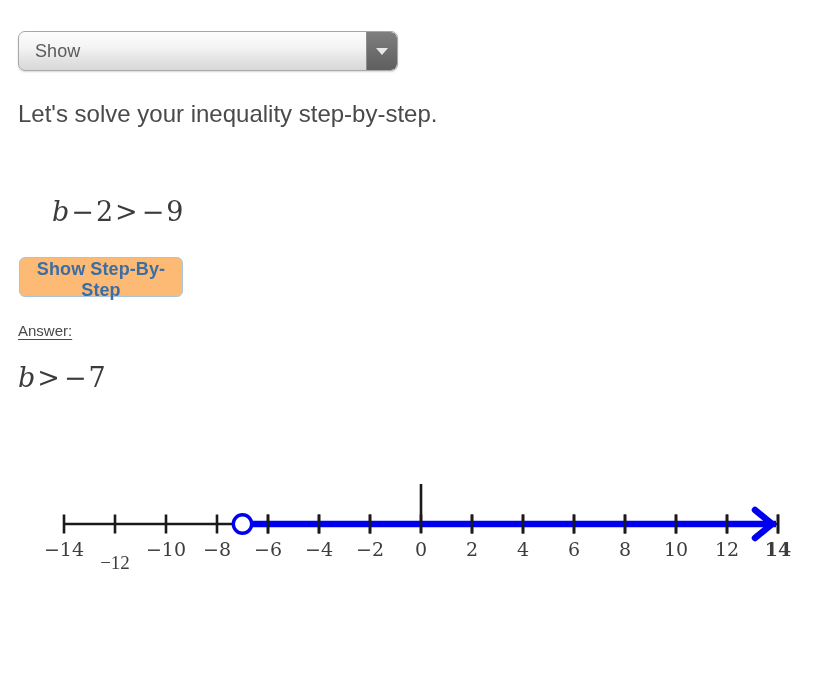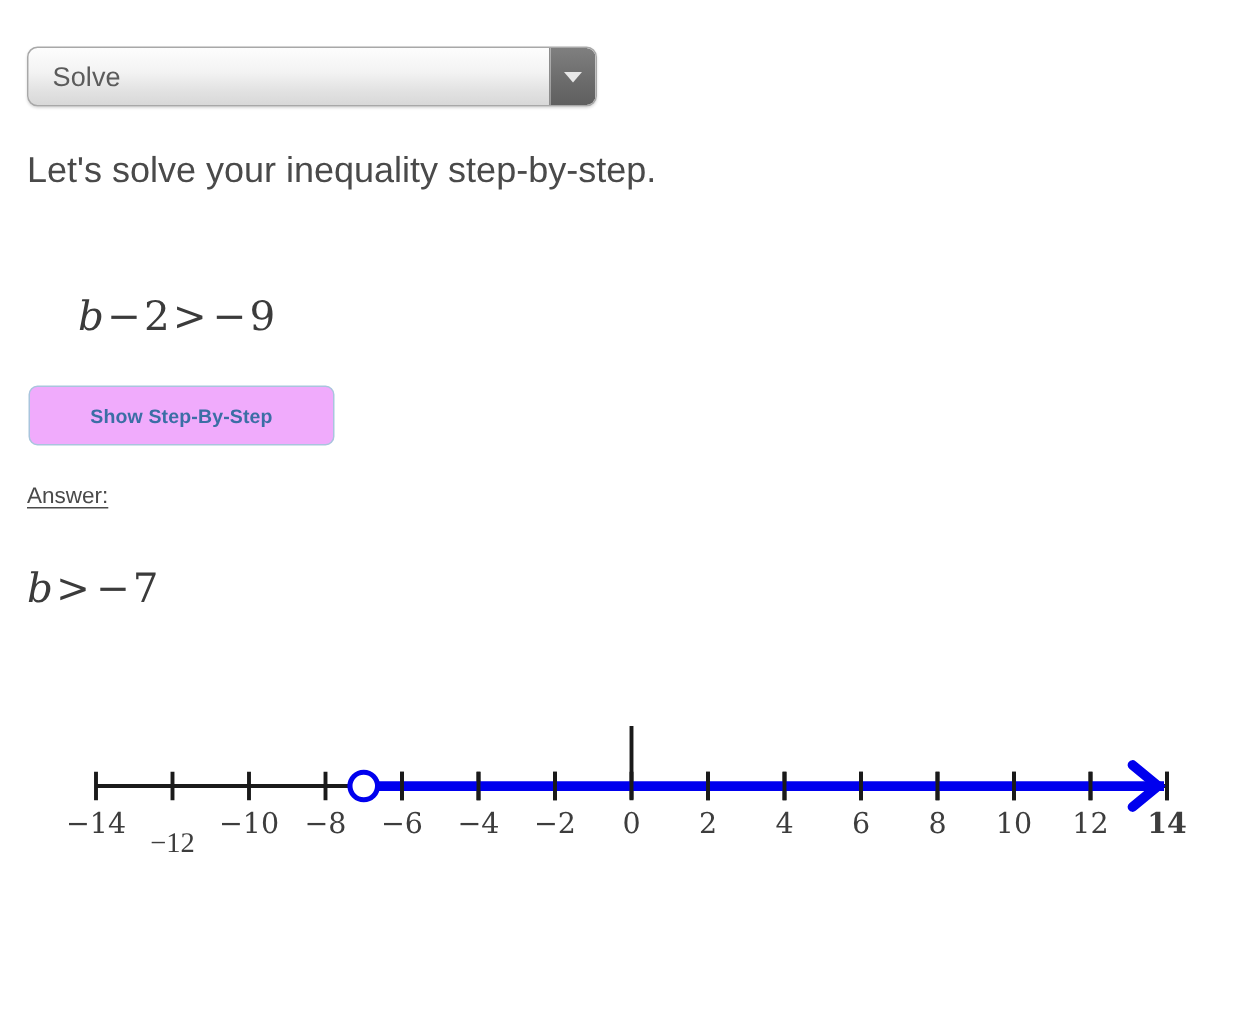--- a/index.html
+++ b/index.html
@@ -87,34 +87,34 @@
   }
   .math .op {
     font-style: normal;
     padding: 0 2px;
   }
   .math .num {
     font-style: normal;
     font-family: "DejaVu Serif", "Liberation Serif", serif;
   }
   #problem-expression { left: 18px; top: 196px; margin-left: 34px; }
-  #answer-expression  { left: 18px; top: 377px; }
+  #answer-expression  { left: 18px; top: 362px; }
 
   
   .step-btn {
     position: absolute;
     left: 19px;
     top: 257px;
-    width: 204px;
+    width: 164px;
     height: 40px;
-    background: #f0abfc;
+    background: #fdba74;
     border: 1px solid #a9c5dd;
     border-radius: 6px;
     color: #3b6ea5;
-    font-size: 13px;
+    font-size: 18px;
     font-weight: bold;
     letter-spacing: 0.1px;
     cursor: pointer;
     font-family: "Liberation Sans", sans-serif;
     box-sizing: border-box;
   }
 
   
   .answer-label {
     position: absolute;
@@ -140,21 +140,21 @@
     font-size: 19px;
     color: #3d3d3d;
     transform: translateX(-50%);
     white-space: nowrap;
   }
 </style>
 </head>
 <body>
 
 <div class="select-wrap">
-  <div class="select-value">Solve</div>
+  <div class="select-value">Show</div>
   <div class="select-arrow-box">
     <span class="tri"></span>
   </div>
 </div>
 
 <div class="intro">Let's solve your inequality step-by-step.</div>
 
 <div class="math" id="problem-expression">
   <span>b</span><span class="op">−</span><span class="num">2</span><span class="op">&gt;</span><span class="op">−</span><span class="num">9</span>
 </div>

